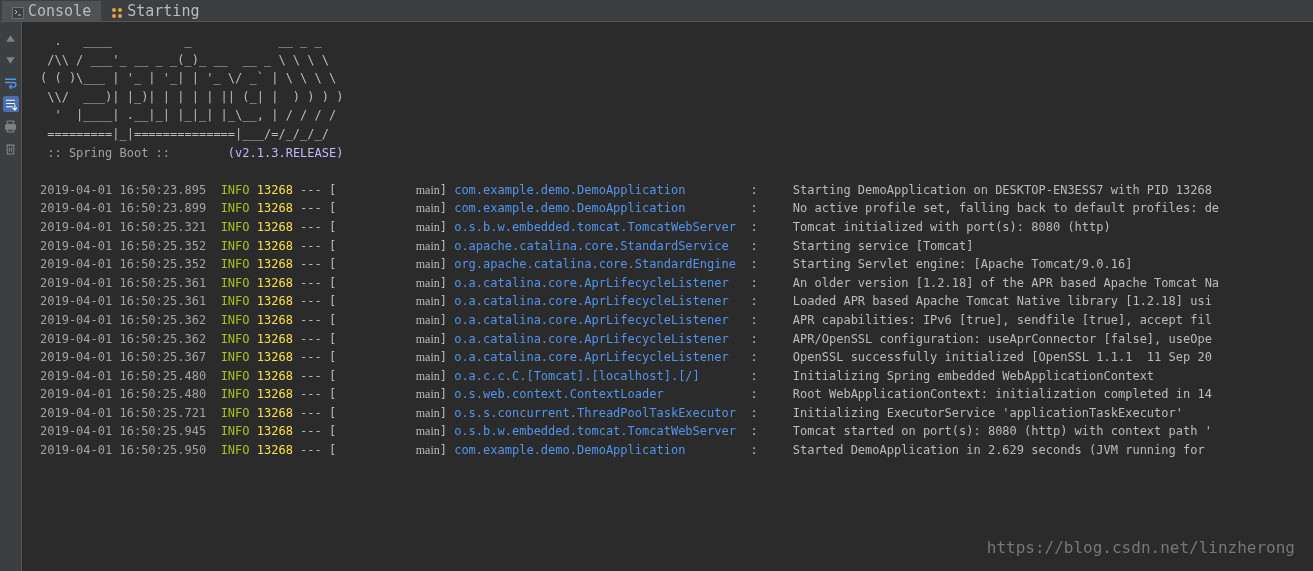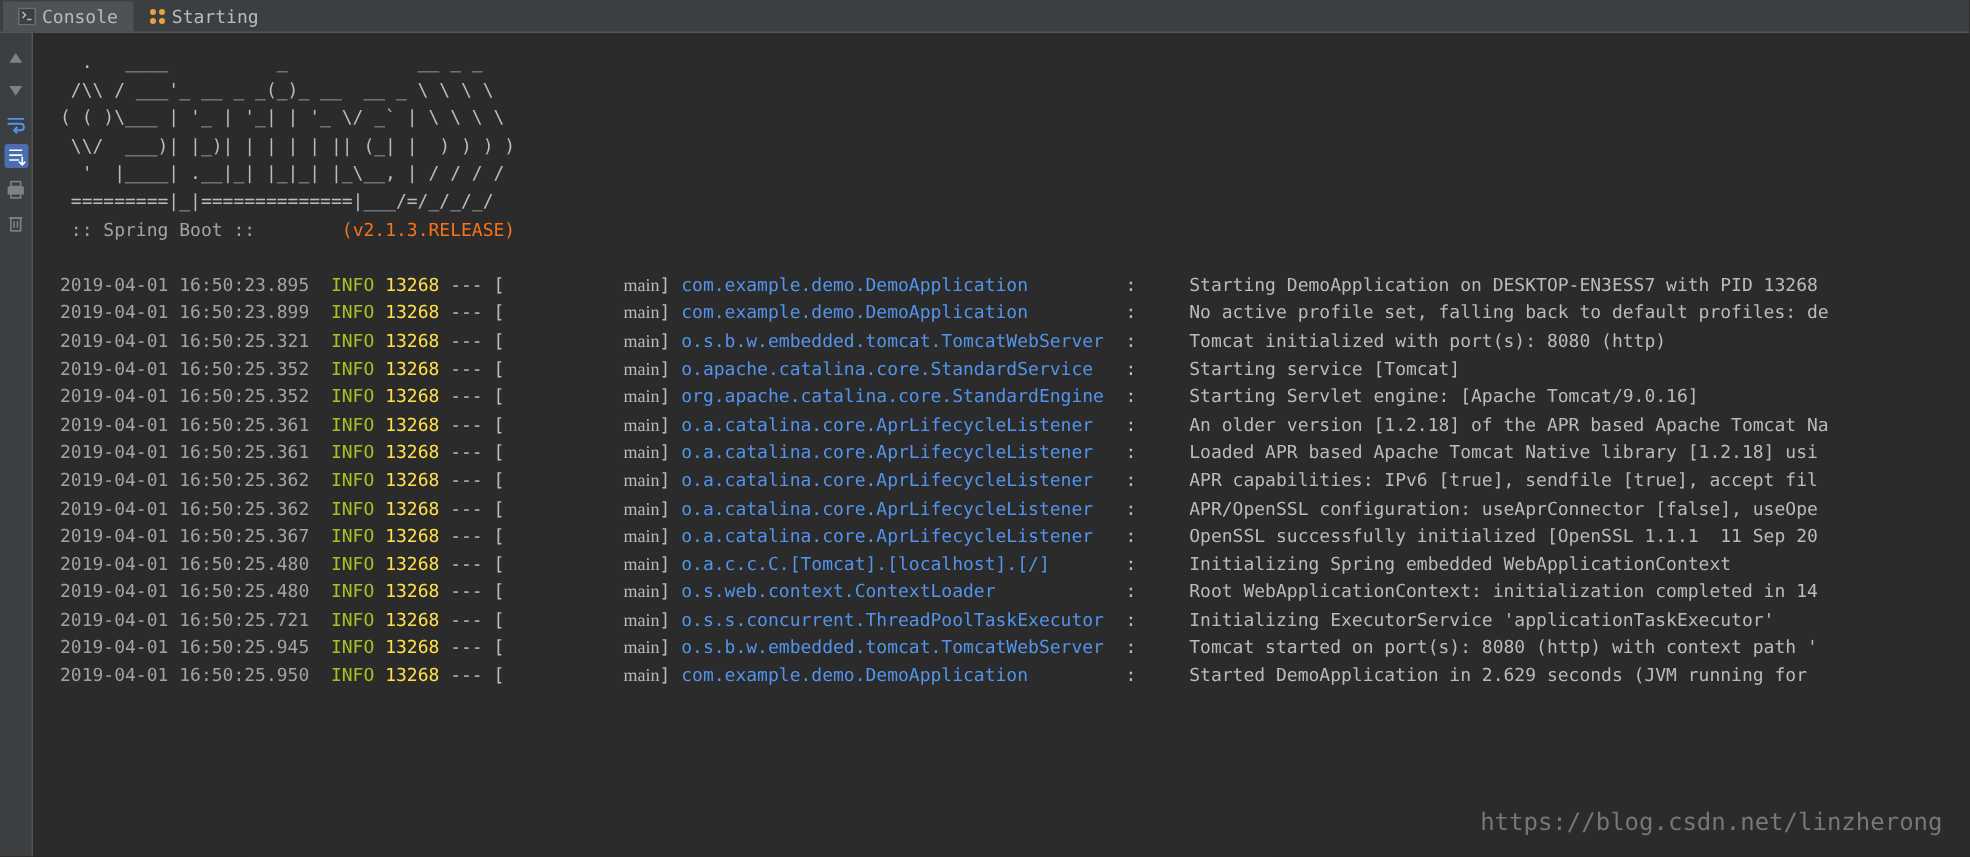--- a/index.html
+++ b/index.html
@@ -19,21 +19,21 @@
     .tabs {
       background: #3c3f41;
       display: flex;
       height: 22px;
       border-bottom: 1px solid #555;
       align-items: center;
       padding-left: 2px;
     }
     .tab {
       padding: 2px 10px;
-      font-size: 12px;
+      font-size: 15px;
       color: #bbbbbb;
       display: flex;
       align-items: center;
       gap: 4px;
       height: 20px;
       cursor: pointer;
     }
     .tab.active {
       background: #4e5254;
     }
@@ -87,21 +87,21 @@
       color: #bbbbbb;
       margin-bottom: 0;
     }
     .banner-line {
       display: flex;
     }
     .spring-boot {
       color: #a3a3a3;
     }
     .version {
-      color: #f97316;
+      color: #c4b5fd;
       text-align: center;
     }
     .log-line {
       display: flex;
       white-space: pre;
     }
     .ts { color: #a3a3a3; }
     .level-info { color: #a8c023; }
     .pid { color: #fde047; }
     .sep { color: #bbbbbb; }

